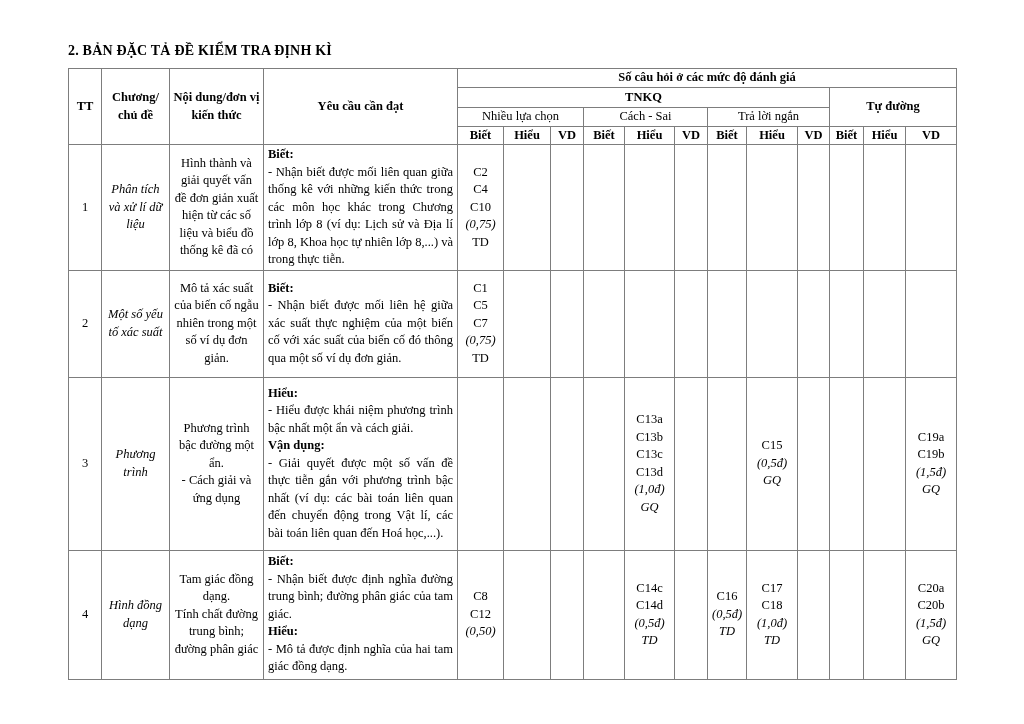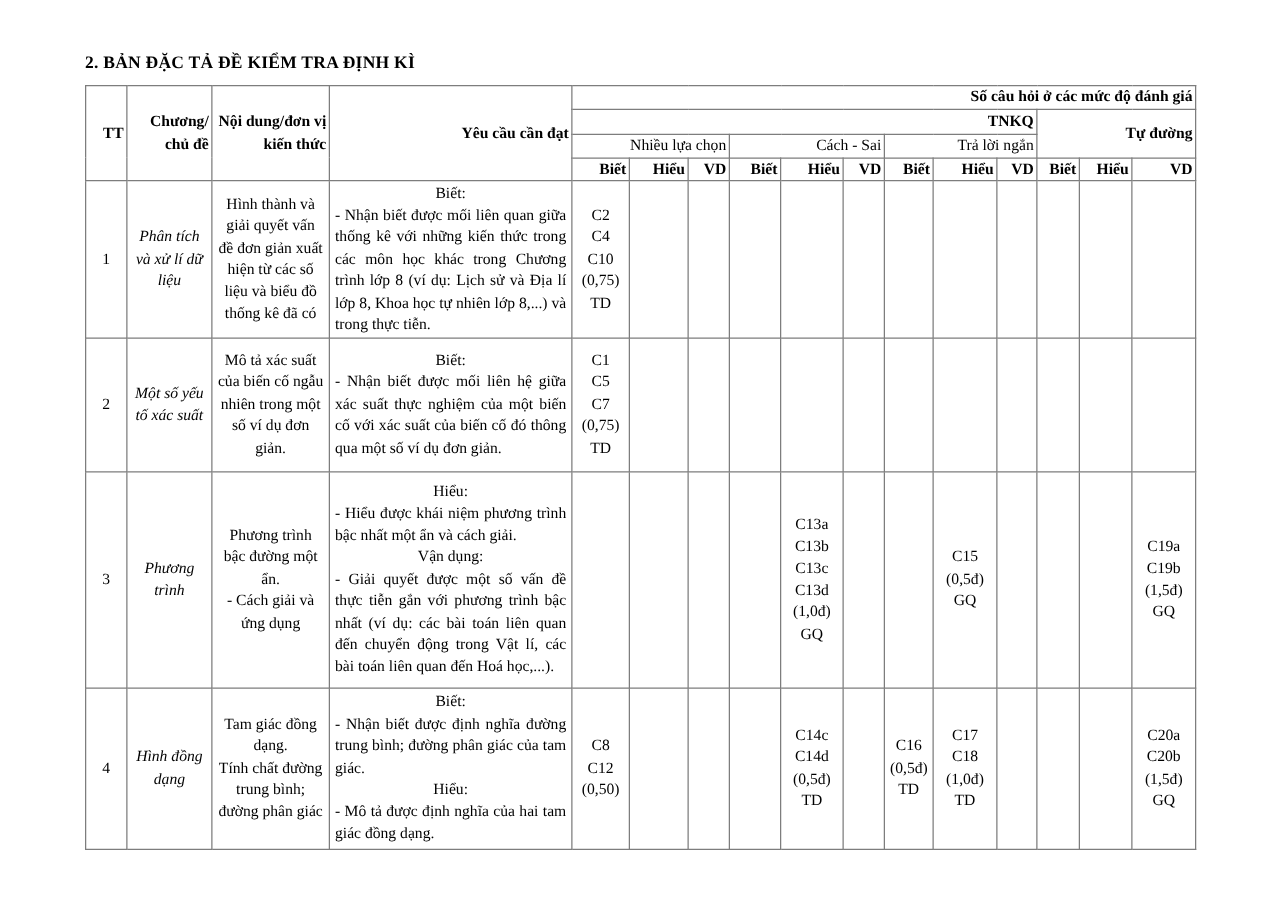--- a/index.html
+++ b/index.html
@@ -23,40 +23,40 @@
   }
   table.spec td {
     border:1px solid #7d7d7d;
     font-size:12.5px;
     line-height:1.4;
     padding:1px 4px;
     vertical-align:middle;
     overflow:hidden;
     text-align:center;
   }
-  tr.hrow td { font-weight:bold; text-align:right; padding:0 2px; }
+  tr.hrow td { font-weight:bold; text-align:center; padding:0 2px; }
   tr.hrow td.normal { font-weight:normal; }
   td.tt   { text-align:center; vertical-align:top; padding-top:3px; }
   td.chuong {
     text-align:left; vertical-align:top;
     font-weight:normal; font-style:italic;
     padding:3px 4px 1px 6px;
   }
   td.noidung {
     text-align:justify; vertical-align:top;
     padding:3px 4px 1px 5px;
   }
   td.yeucau {
     text-align:justify; vertical-align:top;
     padding:3px 6px 1px 6px;
   }
   td.q { text-align:center; vertical-align:middle; padding:0 1px; }
-  .sec-label { font-weight:normal; text-align:center; }
+  .sec-label { font-weight:bold; text-align:left; }
   .sec-text  { text-align:justify; }
-  .it { }
+  .it { font-style:italic; }
 </style>
 </head>
 <body>
 
 <div class="page">
   <div class="doc-title">2. BẢN ĐẶC TẢ ĐỀ KIỂM TRA ĐỊNH KÌ</div>
 
   <table class="spec">
     <colgroup>
       <col style="width:33px">

